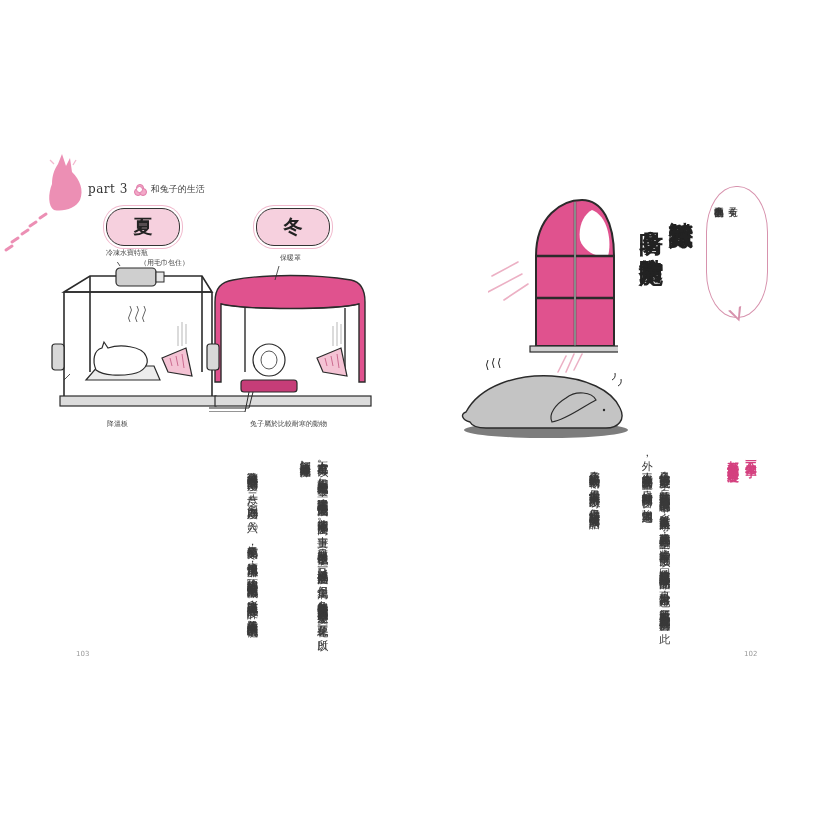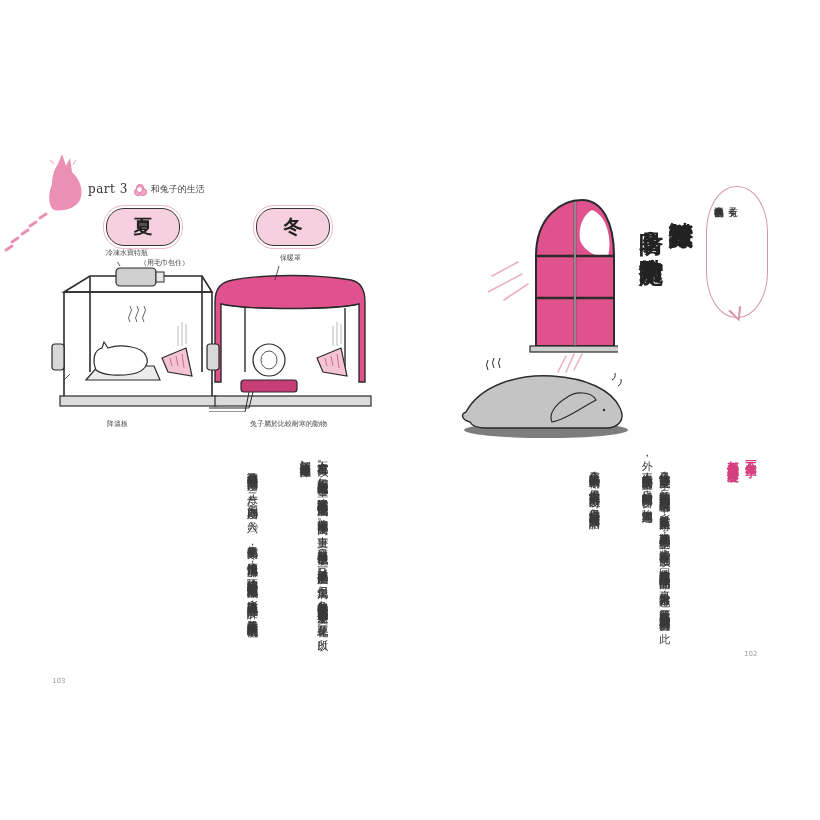--- a/index.html
+++ b/index.html
@@ -155,21 +155,21 @@
       <path d="M44 130 L40 150 L4 150" fill="none" stroke="#2b2b2b" stroke-width="1"></path>
       <path d="M48 130 L44 146 L4 146" fill="none" stroke="#2b2b2b" stroke-width="1"></path>
     </svg>
     <div class="small-label" style="left:250px;top:419px;">兔子屬於比較耐寒的動物</div>
 
     <div class="vcol" style="left:76px;top:452px;height:180px;width:290px;">
       <p style="text-indent:0;">十五度左右都還可以）。如果飼主想為愛兔準備電暖墊，建議設置在籠子底面下方或是側面，才能避免籠中溫度太高。事實上，只要簡單以毯子罩住籠子，就足以達成一定程度的保溫。但是病兔、幼兔與老年兔的身體狀況很容易因寒冷而突然變差，甚至惡化，所以飼主必須要謹慎地做好保溫。</p>
       <p style="text-indent:1em;">讓兔子感到最舒服的室內溫度為二〇～二八度，濕度則為四〇～六〇％。空氣乾燥的冬天，應視情況使用加濕器，陰雨綿綿的梅雨季節則應搭配除濕機，所以建議在籠子裝設溫濕度計，養成每天確認室內環境的習慣吧。</p>
     </div>
 
-    <div class="page-num" style="left:52px;margin-top:27px;">103</div>
+    <div class="page-num" style="left:76px;">103</div>
   </div>
 
   <div class="page right"></div>
 
   <svg style="position:absolute;left:488px;top:196px;" width="130" height="160" viewBox="0 0 130 160">
     <g stroke="#ecb0c4" stroke-width="1.6" stroke-linecap="round">
       <line x1="30" y1="66" x2="4" y2="80"></line>
       <line x1="34" y1="78" x2="0" y2="96"></line>
       <line x1="40" y1="88" x2="16" y2="104"></line>
     </g>

